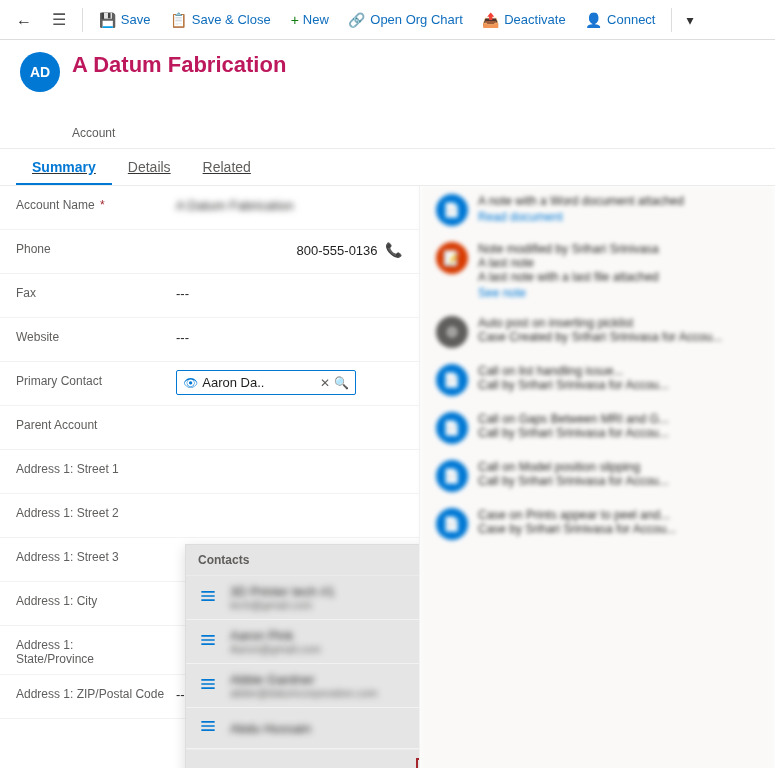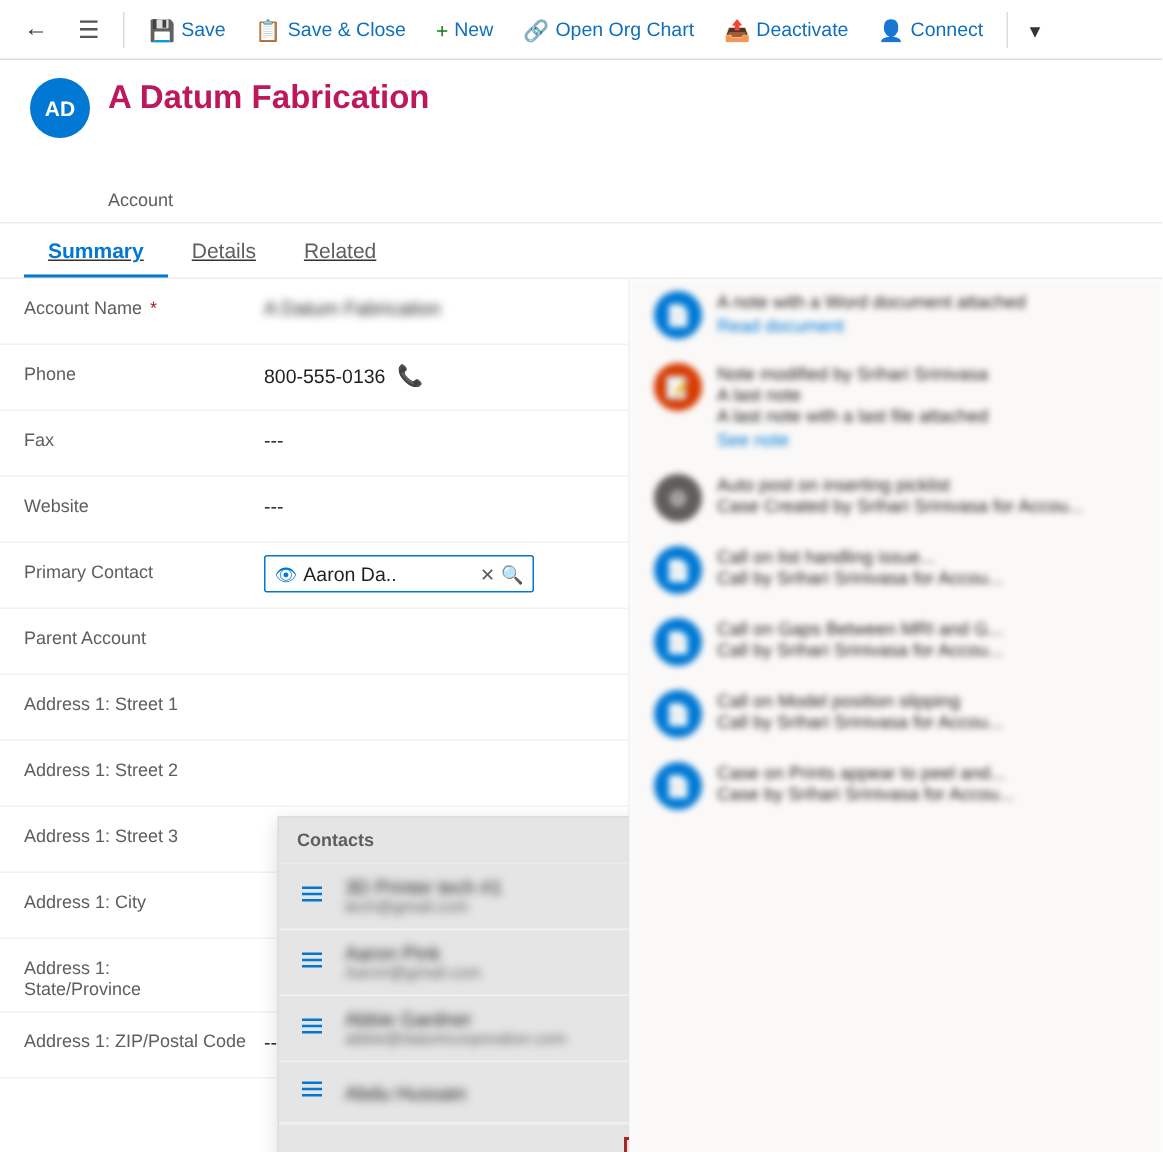--- a/index.html
+++ b/index.html
@@ -155,20 +155,21 @@
       padding-top: 4px;
     }
     .form-value.blurred {
       filter: blur(3px);
       user-select: none;
     }
     .phone-row {
       display: flex;
       align-items: center;
       gap: 8px;
+      justify-content: flex-end;
     }
     .phone-icon {
       color: #605e5c;
       font-size: 14px;
     }
 
     
     .lookup-field {
       display: flex;
       align-items: center;

